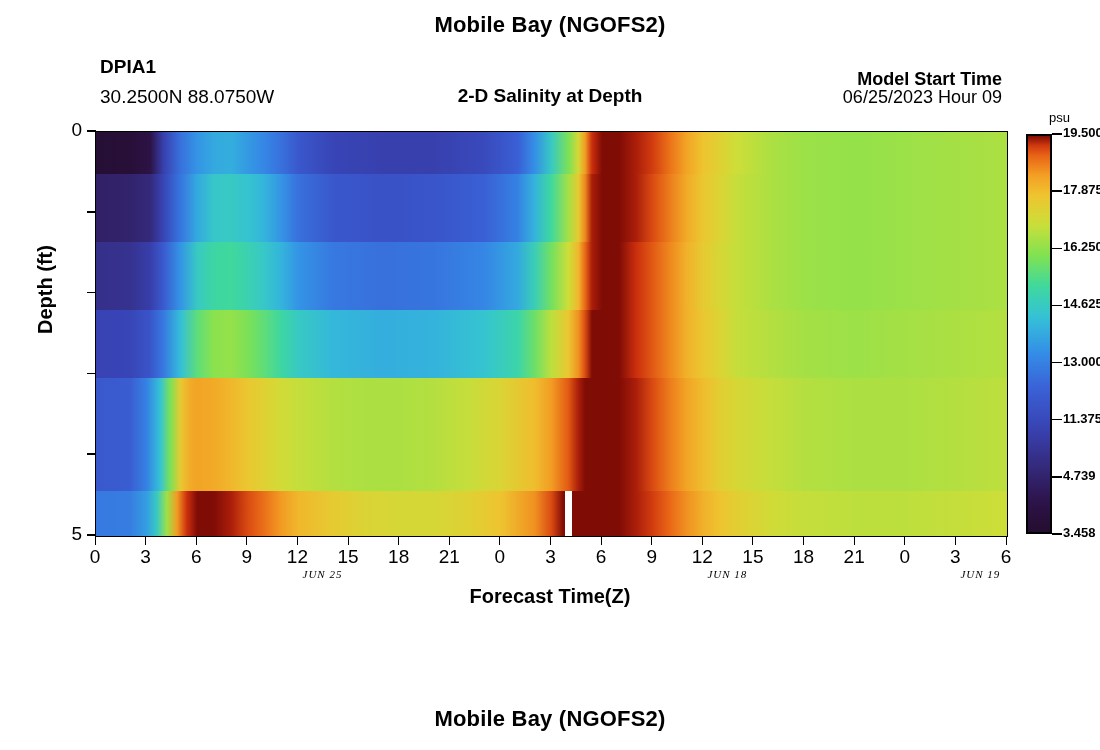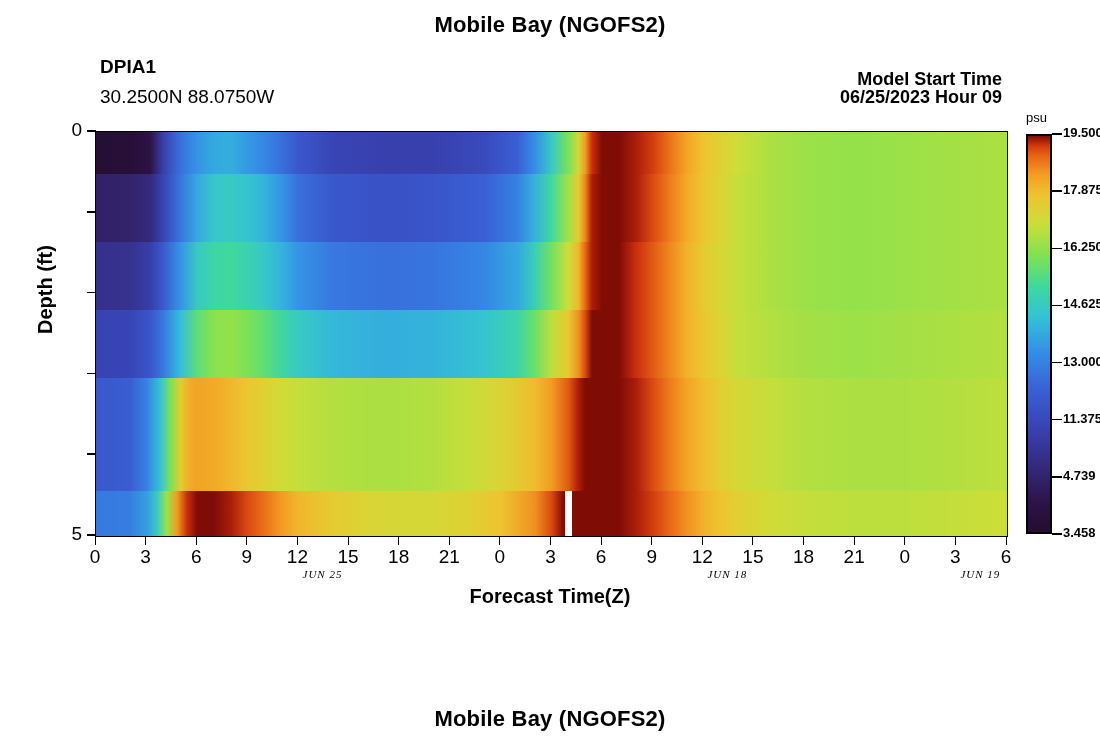--- a/index.html
+++ b/index.html
@@ -33,21 +33,21 @@
   .subtitle{
     position:absolute;left:0;right:0;top:85px;
     text-align:center;font-size:19px;font-weight:bold;
   }
   .mst-label{
     position:absolute;right:98px;top:57px;
     font-size:18px;font-weight:bold;text-align:right;margin-top:12px;
   }
   .mst-value{
     position:absolute;right:98px;top:87px;
-    font-size:18px;font-weight:bold;text-align:right;
+    font-size:18px;font-weight:normal;text-align:right;
   }
 
   
   .plot{
     position:absolute;left:95px;top:131px;width:913px;height:406px;
     border:1.5px solid #000;
     box-sizing:border-box;
     background:#fff;
     overflow:hidden;
   }
@@ -83,38 +83,39 @@
     text-align:center;font-size:20px;font-weight:bold;
   }
 
   
   .cbar{
     position:absolute;left:1026px;top:134px;width:26px;height:400px;
     border:2.5px solid #000;box-sizing:border-box;
   }
   .cbar-unit{
     position:absolute;left:1026px;top:110px;width:44px;
-    font-size:13px;text-align:left;
+    font-size:13px;text-align:right;
   }
   .cbar-tick{
     position:absolute;left:1052px;width:10px;height:1.5px;background:#000;
   }
   .cbar-lbl{
     position:absolute;left:1063px;font-size:13px;font-weight:bold;white-space:nowrap;
   }
 </style>
 </head>
 <body>
 
 <div class="page">
 
   <div class="title-top">Mobile Bay (NGOFS2)</div>
 
   <div class="station-id">DPIA1</div>
   <div class="station-coords">30.2500N  88.0750W</div>
+  <div class="subtitle">2-D Salinity at Depth</div>
   <div class="mst-label">Model Start Time</div>
   <div class="mst-value">06/25/2023 Hour 09</div>
 
   <div class="plot" id="plot">
       <div class="band" style="top: 0px; height: 42.616px; background: linear-gradient(to right, rgb(38, 15, 53) 0%, rgb(39, 15, 56) 3.7%, rgb(45, 18, 69) 5.93%, rgb(56, 64, 174) 7.41%, rgb(56, 112, 220) 9.26%, rgb(52, 148, 229) 11.11%, rgb(52, 169, 223) 12.96%, rgb(52, 174, 221) 14.81%, rgb(52, 153, 227) 16.67%, rgb(53, 134, 229) 18.52%, rgb(56, 112, 220) 20.37%, rgb(57, 88, 204) 22.22%, rgb(56, 69, 182) 25.93%, rgb(56, 64, 174) 31.48%, rgb(56, 64, 174) 37.04%, rgb(57, 74, 188) 42.59%, rgb(58, 95, 213) 46.3%, rgb(52, 143, 230) 48.15%, rgb(56, 201, 195) 50%, rgb(123, 225, 87) 51.85%, rgb(213, 215, 54) 52.96%, rgb(242, 156, 35) 53.7%, rgb(202, 46, 13) 54.44%, rgb(128, 12, 6) 55.56%, rgb(128, 12, 6) 57.41%, rgb(170, 30, 10) 59.26%, rgb(210, 61, 15) 61.11%, rgb(235, 114, 25) 62.96%, rgb(242, 164, 37) 64.81%, rgb(238, 196, 48) 66.67%, rgb(222, 209, 52) 68.52%, rgb(205, 222, 56) 70.37%, rgb(172, 224, 66) 74.07%, rgb(156, 225, 72) 77.78%, rgb(148, 225, 74) 83.33%, rgb(156, 225, 72) 88.89%, rgb(164, 224, 69) 94.44%, rgb(172, 224, 66) 100%);"></div>
       <div class="band" style="top: 42.016px; height: 68.472px; background: linear-gradient(to right, rgb(50, 33, 103) 0%, rgb(50, 35, 108) 3.7%, rgb(52, 41, 123) 5.93%, rgb(56, 69, 182) 7.41%, rgb(55, 117, 222) 9.26%, rgb(52, 169, 223) 11.11%, rgb(55, 199, 201) 12.96%, rgb(56, 201, 195) 14.81%, rgb(53, 196, 208) 16.67%, rgb(52, 179, 220) 18.52%, rgb(52, 148, 229) 20.37%, rgb(56, 112, 220) 22.22%, rgb(57, 88, 204) 25.93%, rgb(57, 82, 198) 31.48%, rgb(57, 85, 201) 37.04%, rgb(58, 95, 213) 42.59%, rgb(53, 130, 227) 46.3%, rgb(52, 179, 220) 48.15%, rgb(64, 216, 156) 50%, rgb(164, 224, 69) 51.85%, rgb(230, 202, 50) 52.96%, rgb(238, 135, 30) 53.7%, rgb(170, 30, 10) 54.44%, rgb(128, 12, 6) 55.56%, rgb(128, 12, 6) 57.41%, rgb(170, 30, 10) 59.26%, rgb(218, 75, 18) 61.11%, rgb(236, 124, 28) 62.96%, rgb(242, 170, 39) 64.81%, rgb(234, 199, 49) 66.67%, rgb(218, 212, 53) 68.52%, rgb(197, 222, 59) 70.37%, rgb(172, 224, 66) 74.07%, rgb(156, 225, 72) 77.78%, rgb(148, 225, 74) 83.33%, rgb(156, 225, 72) 88.89%, rgb(164, 224, 69) 94.44%, rgb(172, 224, 66) 100%);"></div>
       <div class="band" style="top: 109.888px; height: 68.472px; background: linear-gradient(to right, rgb(53, 48, 138) 0%, rgb(54, 50, 143) 3.7%, rgb(55, 62, 169) 5.93%, rgb(58, 90, 207) 7.41%, rgb(52, 148, 229) 9.26%, rgb(56, 201, 195) 11.11%, rgb(61, 214, 163) 12.96%, rgb(64, 216, 156) 14.81%, rgb(59, 209, 176) 16.67%, rgb(55, 199, 201) 18.52%, rgb(52, 179, 220) 20.37%, rgb(52, 148, 229) 22.22%, rgb(55, 121, 224) 25.93%, rgb(56, 112, 220) 31.48%, rgb(55, 117, 222) 37.04%, rgb(53, 134, 229) 42.59%, rgb(52, 169, 223) 46.3%, rgb(58, 206, 182) 48.15%, rgb(116, 224, 96) 50%, rgb(205, 222, 56) 51.85%, rgb(240, 183, 44) 52.96%, rgb(233, 103, 23) 53.7%, rgb(170, 30, 10) 54.44%, rgb(128, 12, 6) 55.56%, rgb(128, 12, 6) 57.41%, rgb(202, 46, 13) 59.26%, rgb(226, 90, 20) 61.11%, rgb(238, 135, 30) 62.96%, rgb(241, 177, 42) 64.81%, rgb(230, 202, 50) 66.67%, rgb(213, 215, 54) 68.52%, rgb(197, 222, 59) 70.37%, rgb(172, 224, 66) 74.07%, rgb(156, 225, 72) 77.78%, rgb(148, 225, 74) 83.33%, rgb(156, 225, 72) 88.89%, rgb(164, 224, 69) 94.44%, rgb(172, 224, 66) 100%);"></div>
       <div class="band" style="top: 177.76px; height: 68.472px; background: linear-gradient(to right, rgb(56, 66, 179) 0%, rgb(56, 69, 182) 3.7%, rgb(57, 85, 201) 5.93%, rgb(55, 121, 224) 7.41%, rgb(52, 190, 217) 9.26%, rgb(94, 221, 122) 11.11%, rgb(139, 226, 77) 12.96%, rgb(148, 225, 74) 14.81%, rgb(123, 225, 87) 16.67%, rgb(94, 221, 122) 18.52%, rgb(61, 214, 163) 20.37%, rgb(56, 201, 195) 22.22%, rgb(52, 184, 218) 25.93%, rgb(52, 174, 221) 31.48%, rgb(52, 179, 220) 37.04%, rgb(53, 196, 208) 42.59%, rgb(60, 212, 169) 46.3%, rgb(109, 223, 105) 48.15%, rgb(189, 223, 61) 50%, rgb(234, 199, 49) 51.85%, rgb(240, 145, 33) 52.96%, rgb(218, 75, 18) 53.7%, rgb(128, 12, 6) 54.44%, rgb(128, 12, 6) 55.56%, rgb(128, 12, 6) 57.41%, rgb(202, 46, 13) 59.26%, rgb(226, 90, 20) 61.11%, rgb(238, 135, 30) 62.96%, rgb(241, 177, 42) 64.81%, rgb(234, 199, 49) 66.67%, rgb(218, 212, 53) 68.52%, rgb(197, 222, 59) 70.37%, rgb(180, 223, 64) 74.07%, rgb(164, 224, 69) 77.78%, rgb(156, 225, 72) 83.33%, rgb(164, 224, 69) 88.89%, rgb(172, 224, 66) 94.44%, rgb(180, 223, 64) 100%);"></div>
       <div class="band" style="top: 245.632px; height: 113.72px; background: linear-gradient(to right, rgb(57, 88, 204) 0%, rgb(58, 93, 210) 3.7%, rgb(53, 130, 227) 5.56%, rgb(52, 194, 214) 7.04%, rgb(123, 225, 87) 8.15%, rgb(230, 202, 50) 9.26%, rgb(242, 170, 39) 10.37%, rgb(242, 164, 37) 11.11%, rgb(242, 170, 39) 12.96%, rgb(240, 183, 44) 14.81%, rgb(234, 199, 49) 16.67%, rgb(222, 209, 52) 18.52%, rgb(209, 219, 55) 20.37%, rgb(197, 222, 59) 22.22%, rgb(180, 223, 64) 25.93%, rgb(172, 224, 66) 29.63%, rgb(172, 224, 66) 33.33%, rgb(180, 223, 64) 37.04%, rgb(197, 222, 59) 40.74%, rgb(218, 212, 53) 44.44%, rgb(239, 189, 46) 48.15%, rgb(242, 156, 35) 50%, rgb(226, 90, 20) 51.85%, rgb(170, 30, 10) 52.96%, rgb(128, 12, 6) 53.7%, rgb(128, 12, 6) 55.56%, rgb(128, 12, 6) 57.41%, rgb(170, 30, 10) 59.26%, rgb(218, 75, 18) 61.11%, rgb(236, 124, 28) 62.96%, rgb(242, 164, 37) 64.81%, rgb(239, 189, 46) 66.67%, rgb(226, 206, 51) 68.52%, rgb(213, 215, 54) 70.37%, rgb(197, 222, 59) 74.07%, rgb(180, 223, 64) 77.78%, rgb(172, 224, 66) 83.33%, rgb(172, 224, 66) 88.89%, rgb(180, 223, 64) 94.44%, rgb(189, 223, 61) 100%);"></div>
       <div class="band" style="top: 358.752px; height: 45.848px; background: linear-gradient(to right, rgb(55, 121, 224) 0%, rgb(54, 125, 225) 3.7%, rgb(52, 158, 226) 5.56%, rgb(56, 201, 195) 6.67%, rgb(156, 225, 72) 7.78%, rgb(242, 156, 35) 8.89%, rgb(202, 46, 13) 10%, rgb(128, 12, 6) 11.11%, rgb(128, 12, 6) 12.96%, rgb(170, 30, 10) 14.81%, rgb(218, 75, 18) 16.67%, rgb(235, 114, 25) 18.52%, rgb(242, 156, 35) 20.37%, rgb(240, 183, 44) 22.22%, rgb(230, 202, 50) 25.93%, rgb(218, 212, 53) 29.63%, rgb(213, 215, 54) 33.33%, rgb(213, 215, 54) 37.04%, rgb(222, 209, 52) 40.74%, rgb(238, 196, 48) 44.44%, rgb(240, 145, 33) 48.15%, rgb(218, 75, 18) 50%, rgb(128, 12, 6) 51.3%, rgb(128, 12, 6) 52.41%, rgb(128, 12, 6) 53.7%, rgb(128, 12, 6) 55.56%, rgb(128, 12, 6) 57.41%, rgb(170, 30, 10) 59.26%, rgb(210, 61, 15) 61.11%, rgb(233, 103, 23) 62.96%, rgb(240, 145, 33) 64.81%, rgb(241, 177, 42) 66.67%, rgb(238, 196, 48) 68.52%, rgb(226, 206, 51) 70.37%, rgb(209, 219, 55) 74.07%, rgb(197, 222, 59) 77.78%, rgb(189, 223, 61) 83.33%, rgb(189, 223, 61) 88.89%, rgb(197, 222, 59) 94.44%, rgb(205, 222, 56) 100%);"></div>

